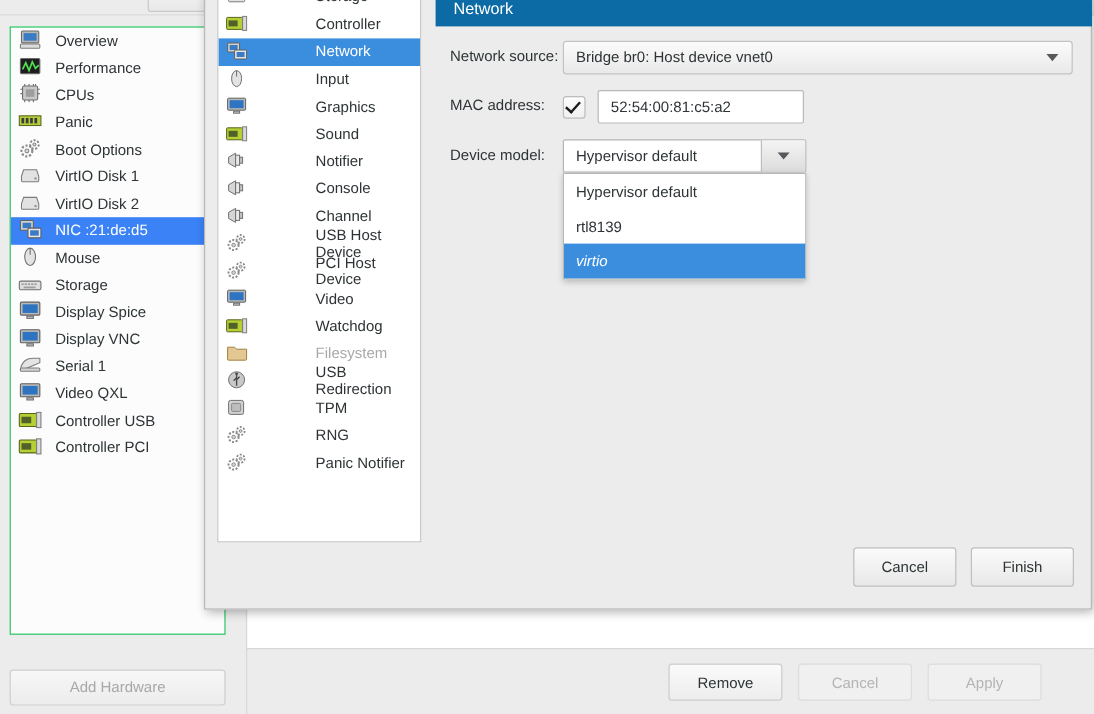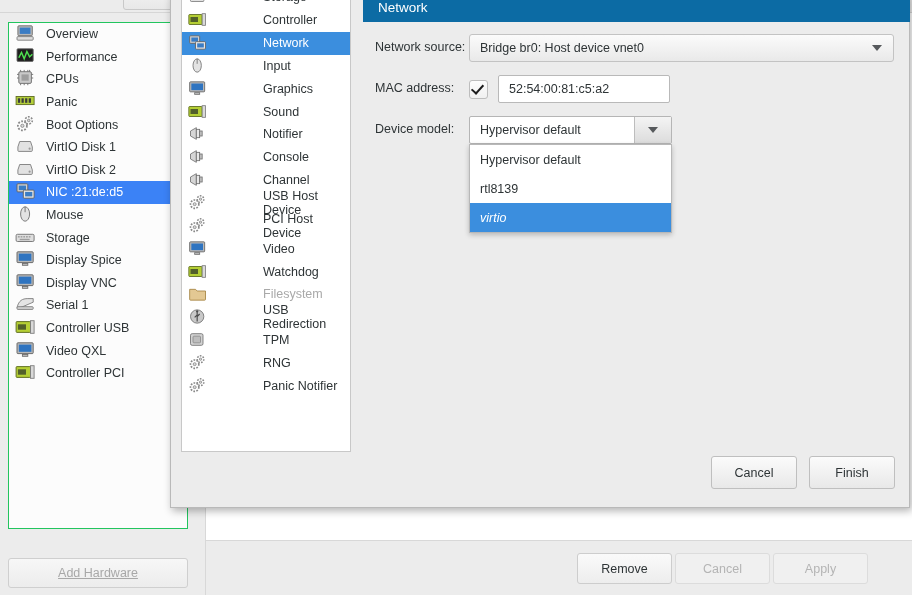--- a/index.html
+++ b/index.html
@@ -43,29 +43,29 @@
     font-size: 12.5px; color: #2e3436;
   }
   .hw-item.sel { background: #3b82f6; color: #ffffff; }
   .hw-ico { width: 24px; height: 20px; margin-right: 7px; flex: 0 0 24px; }
 
   .add-hw-btn {
     position: absolute; left: 8px; top: 545px; width: 178px; height: 28px;
     background: linear-gradient(#f7f7f7,#ececec);
     border: 1px solid #cfcfcf; border-radius: 3px;
     display: flex; align-items: center; justify-content: center;
-    color: #a8a8a8; font-size: 12.5px; text-decoration: underline;
+    color: #a8a8a8; font-size: 12.5px;
   }
   .bottom-bar {
     position: absolute; left: 205px; top: 540px; width: 707px; height: 55px;
     background: #ececec; border-left: 1px solid #d8d8d8; border-top: 1px solid #d8d8d8;
   }
   .bottom-btns {
     position: absolute; right: 45px; top: 12px;
-    display: flex; gap: 3px;
+    display: flex; gap: 13px;
   }
   .fbtn {
     width: 93px; height: 29px; border-radius: 3px;
     display: flex; align-items: center; justify-content: center;
     font-size: 12.5px;
     background: linear-gradient(#fafafa,#ededed);
     border: 1px solid #cdcdcd; color: #2e3436;
   }
   .fbtn.disabled { color: #b4b4b4; background: #f0f0f0; border-color: #dcdcdc; }
 
@@ -289,33 +289,33 @@
           </div>
           <div class="hw-item">
             <span class="hw-ico"><svg viewBox="0 0 24 20" width="22" height="18">
                 <path d="M2 14 C4 6 8 4 14 4 L20 4 L20 8 L6 14 Z" fill="#e4e4e4" stroke="#7d7d7d"></path>
                 <rect x="2" y="13" width="18" height="3" rx="1" fill="#d3d3d3" stroke="#7d7d7d"></rect>
               </svg></span>
             <span>Serial 1</span>
           </div>
           <div class="hw-item">
             <span class="hw-ico"><svg viewBox="0 0 24 20" width="22" height="18">
+                <rect x="2" y="2" width="18" height="12" rx="1" fill="#b9b9b9" stroke="#5f5f5f"></rect>
+                <rect x="4" y="4" width="14" height="8" fill="#2f74c0"></rect>
+                <rect x="8" y="15" width="6" height="2" fill="#c4c4c4" stroke="#6f6f6f"></rect>
+              </svg></span>
+            <span>Video QXL</span>
+          </div>
+          <div class="hw-item">
+            <span class="hw-ico"><svg viewBox="0 0 24 20" width="22" height="18">
                 <rect x="1" y="4" width="16" height="12" rx="1" fill="#b5cf34" stroke="#57651c"></rect>
                 <rect x="3" y="7" width="9" height="6" fill="#52602a"></rect>
                 <rect x="17" y="3" width="4" height="14" fill="#d9d9d9" stroke="#7d7d7d"></rect>
               </svg></span>
             <span>Controller USB</span>
-          </div>
-          <div class="hw-item">
-            <span class="hw-ico"><svg viewBox="0 0 24 20" width="22" height="18">
-                <rect x="2" y="2" width="18" height="12" rx="1" fill="#b9b9b9" stroke="#5f5f5f"></rect>
-                <rect x="4" y="4" width="14" height="8" fill="#2f74c0"></rect>
-                <rect x="8" y="15" width="6" height="2" fill="#c4c4c4" stroke="#6f6f6f"></rect>
-              </svg></span>
-            <span>Video QXL</span>
           </div>
           <div class="hw-item">
             <span class="hw-ico"><svg viewBox="0 0 24 20" width="22" height="18">
                 <rect x="1" y="4" width="16" height="12" rx="1" fill="#b5cf34" stroke="#57651c"></rect>
                 <rect x="3" y="7" width="9" height="6" fill="#52602a"></rect>
                 <rect x="17" y="3" width="4" height="14" fill="#d9d9d9" stroke="#7d7d7d"></rect>
               </svg></span>
             <span>Controller PCI</span>
           </div>
         </div>

